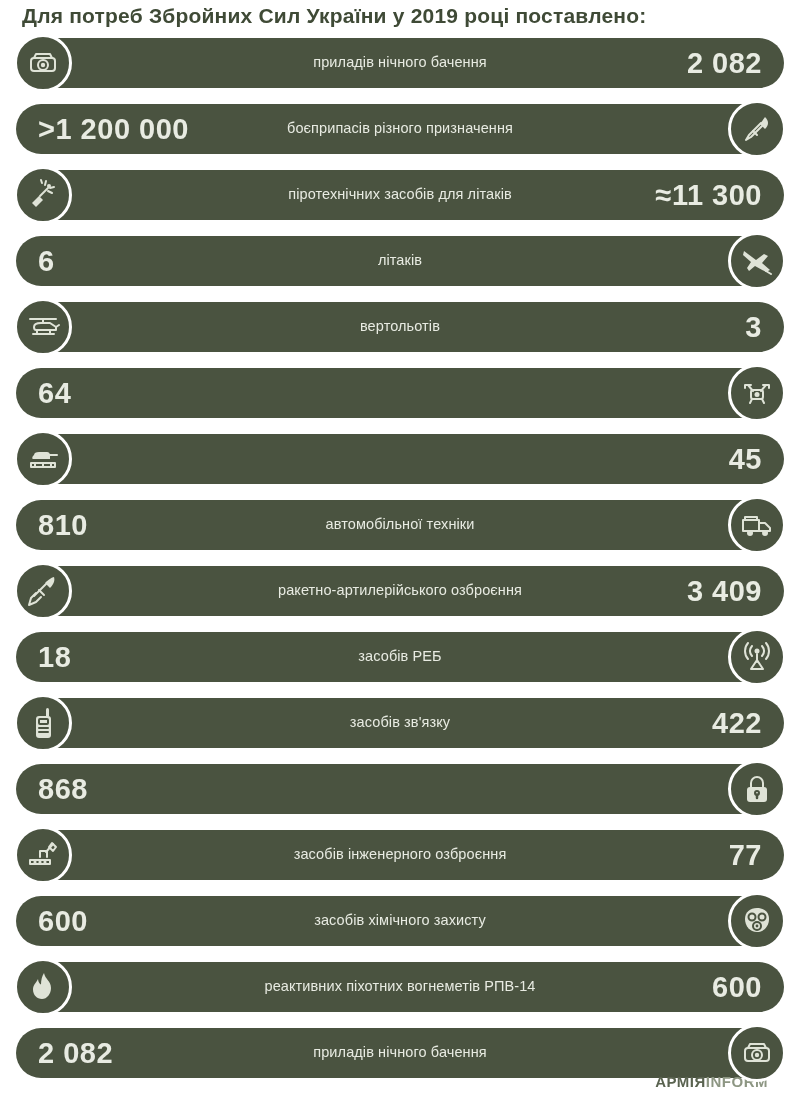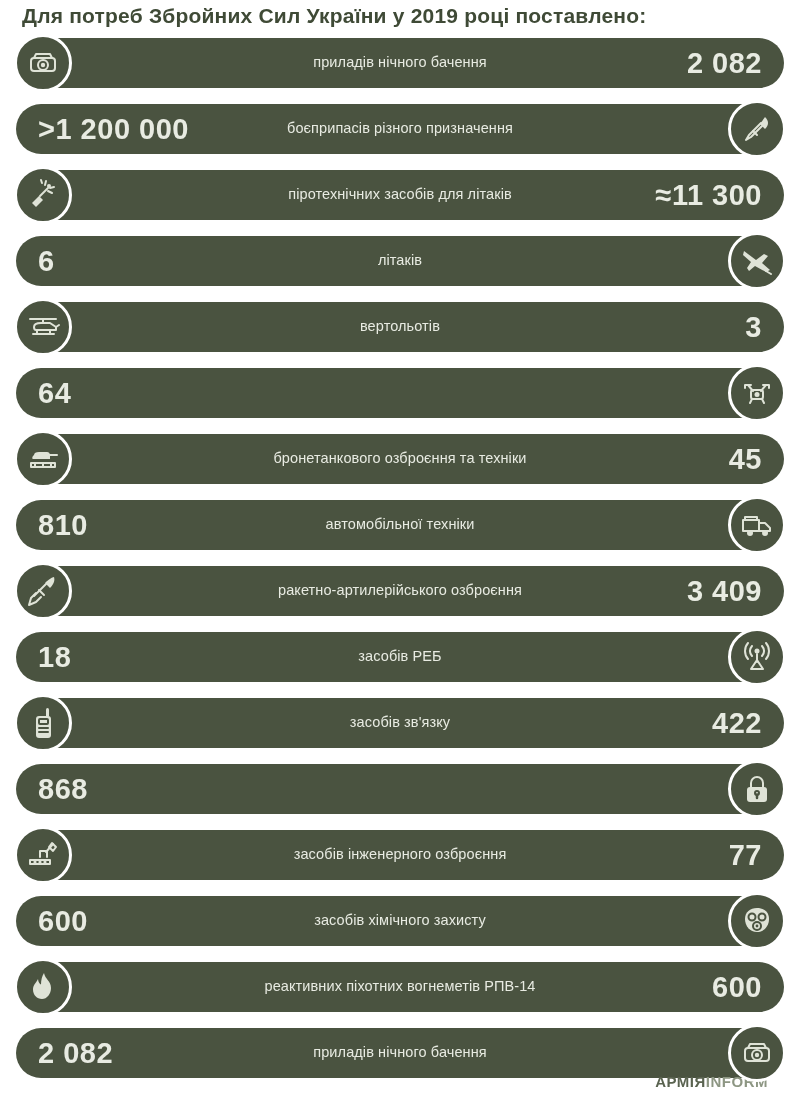--- a/index.html
+++ b/index.html
@@ -193,21 +193,20 @@
       </div>
       <div class="row">
         <div class="badge left">
     <svg width="34" height="34" viewBox="0 0 34 34">
       <path class="icon-stroke" d="M5 21 L29 21 L29 25 L5 25 Z"></path>
       <path class="icon-fill" d="M8 13 C8 11 10 10 13 10 L21 10 C23 10 24 11.5 24 13 L24 17 L7 17 C6 17 6 15 7 14 Z"></path>
       <path class="icon-stroke" d="M23 13 L31 13"></path>
       <path class="icon-stroke" d="M9 25 L9 21 M17 25 L17 21 M25 25 L25 21"></path>
     </svg>
         </div>
-        <div class="label">бронетанкового озброєння та техніки</div>
         <div class="value right">45</div>
       </div>
       <div class="row">
         <div class="badge right">
     <svg width="34" height="34" viewBox="0 0 34 34">
       <path class="icon-stroke" d="M3 12 L19 12 L19 23 L3 23 Z"></path>
       <path class="icon-stroke" d="M19 15 L25 15 L30 20 L30 23 L19 23"></path>
       <path class="icon-stroke" d="M5 12 L5 9 L17 9 L17 12"></path>
       <circle class="icon-fill" cx="10" cy="25" r="3"></circle>
       <circle class="icon-fill" cx="25" cy="25" r="3"></circle>

